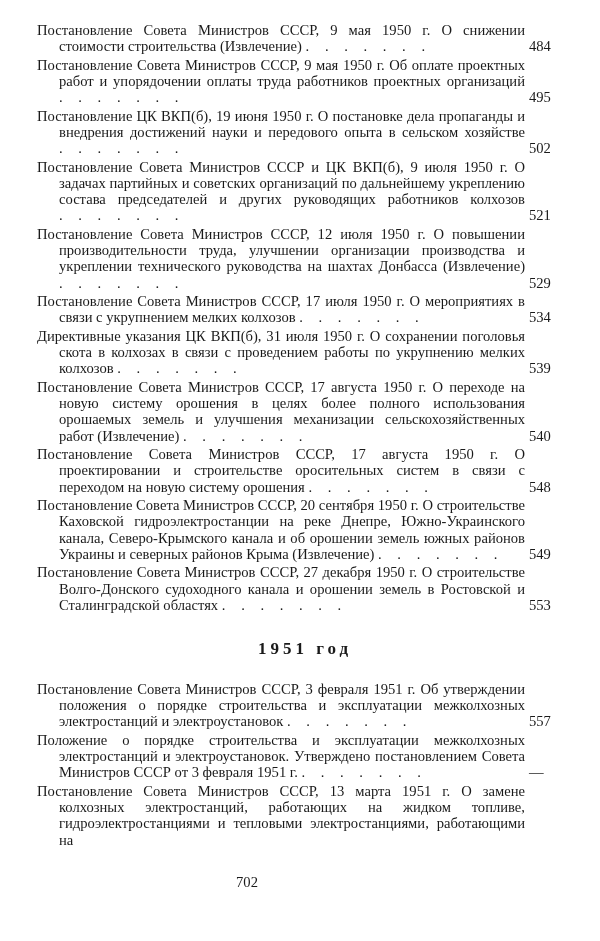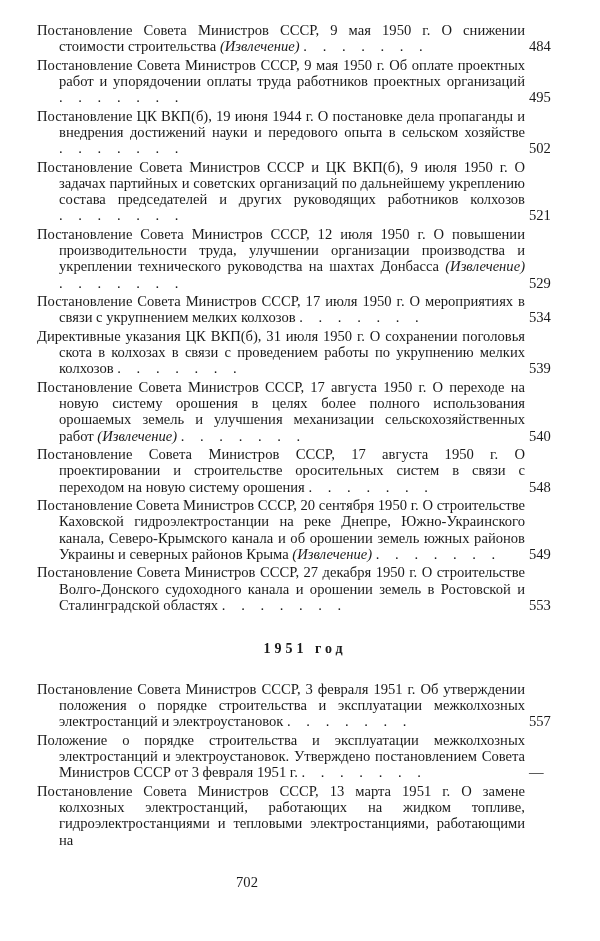--- a/index.html
+++ b/index.html
@@ -2,40 +2,40 @@
 <html><head>
 <meta charset="utf-8">
 <style>
   html, body { margin: 0; padding: 0; background: #ffffff; }
   body { width: 600px; height: 941px; position: relative; overflow: hidden;
          font-family: "Liberation Serif", "DejaVu Serif", serif; color: #1a1a1a; }
   .page { position: absolute; left: 37px; top: 22px; width: 536px; }
   .entry { position: relative; font-size: 14.6px; line-height: 16.2px; margin-bottom: 2.4px;
            padding-left: 22px; text-indent: -22px; padding-right: 48px; text-align: justify; }
   .entry .title { display: inline; }
-  .entry .italic { font-style: italic; }
+  .entry .italic { }
   .entry .leader { display: inline; letter-spacing: 6px; white-space: nowrap; }
   .entry .pg { position: absolute; right: 0; bottom: 0; width: 44px; 
                text-indent: 0; }
-  .section-head { text-align: center; font-weight: bold; font-size: 14px;
+  .section-head { text-align: center; font-weight: bold; font-size: 17px;
                   letter-spacing: 4px; margin: 28px 0 24px 0; line-height: 16px; }
   .folio { position: absolute; left: 0; width: 494px; top: 874px; text-align: center;
            font-size: 14.6px; }
 </style>
 </head>
 <body>
 
 <div class="page">
 
   <div class="entry"><span class="title">Постановление Совета Министров СССР, 9 мая 1950 г. О снижении стоимости строительства</span> <span class="italic">(Извлечение)</span> <span class="leader">. . . . . . .</span><span class="pg">484</span></div>
 
   <div class="entry"><span class="title">Постановление Совета Министров СССР, 9 мая 1950 г. Об оплате проектных работ и упорядочении оплаты труда работников проектных организаций</span> <span class="leader">. . . . . . .</span><span class="pg">495</span></div>
 
 
-  <div class="entry"><span class="title">Постановление ЦК ВКП(б), 19 июня 1944 г. О постановке дела пропаганды и внедрения достижений науки и передового опыта в сельском хозяйстве</span> <span class="leader">. . . . . . .</span><span class="pg">502</span></div>
+  <div class="entry"><span class="title">Постановление ЦК ВКП(б), 19 июня 1950 г. О постановке дела пропаганды и внедрения достижений науки и передового опыта в сельском хозяйстве</span> <span class="leader">. . . . . . .</span><span class="pg">502</span></div>
 
 
   <div class="entry"><span class="title">Постановление Совета Министров СССР и ЦК ВКП(б), 9 июля 1950 г. О задачах партийных и советских организаций по дальнейшему укреплению состава председателей и других руководящих работников колхозов</span> <span class="leader">. . . . . . .</span><span class="pg">521</span></div>
 
   <div class="entry"><span class="title">Постановление Совета Министров СССР, 12 июля 1950 г. О повышении производительности труда, улучшении организации производства и укреплении технического руководства на шахтах Донбасса</span> <span class="italic">(Извлечение)</span> <span class="leader">. . . . . . .</span><span class="pg">529</span></div>
 
   <div class="entry"><span class="title">Постановление Совета Министров СССР, 17 июля 1950 г. О мероприятиях в связи с укрупнением мелких колхозов</span> <span class="leader">. . . . . . .</span><span class="pg">534</span></div>
 
 
   <div class="entry"><span class="title">Директивные указания ЦК ВКП(б), 31 июля 1950 г. О сохранении поголовья скота в колхозах в связи с проведением работы по укрупнению мелких колхозов</span> <span class="leader">. . . . . . .</span><span class="pg">539</span></div>

